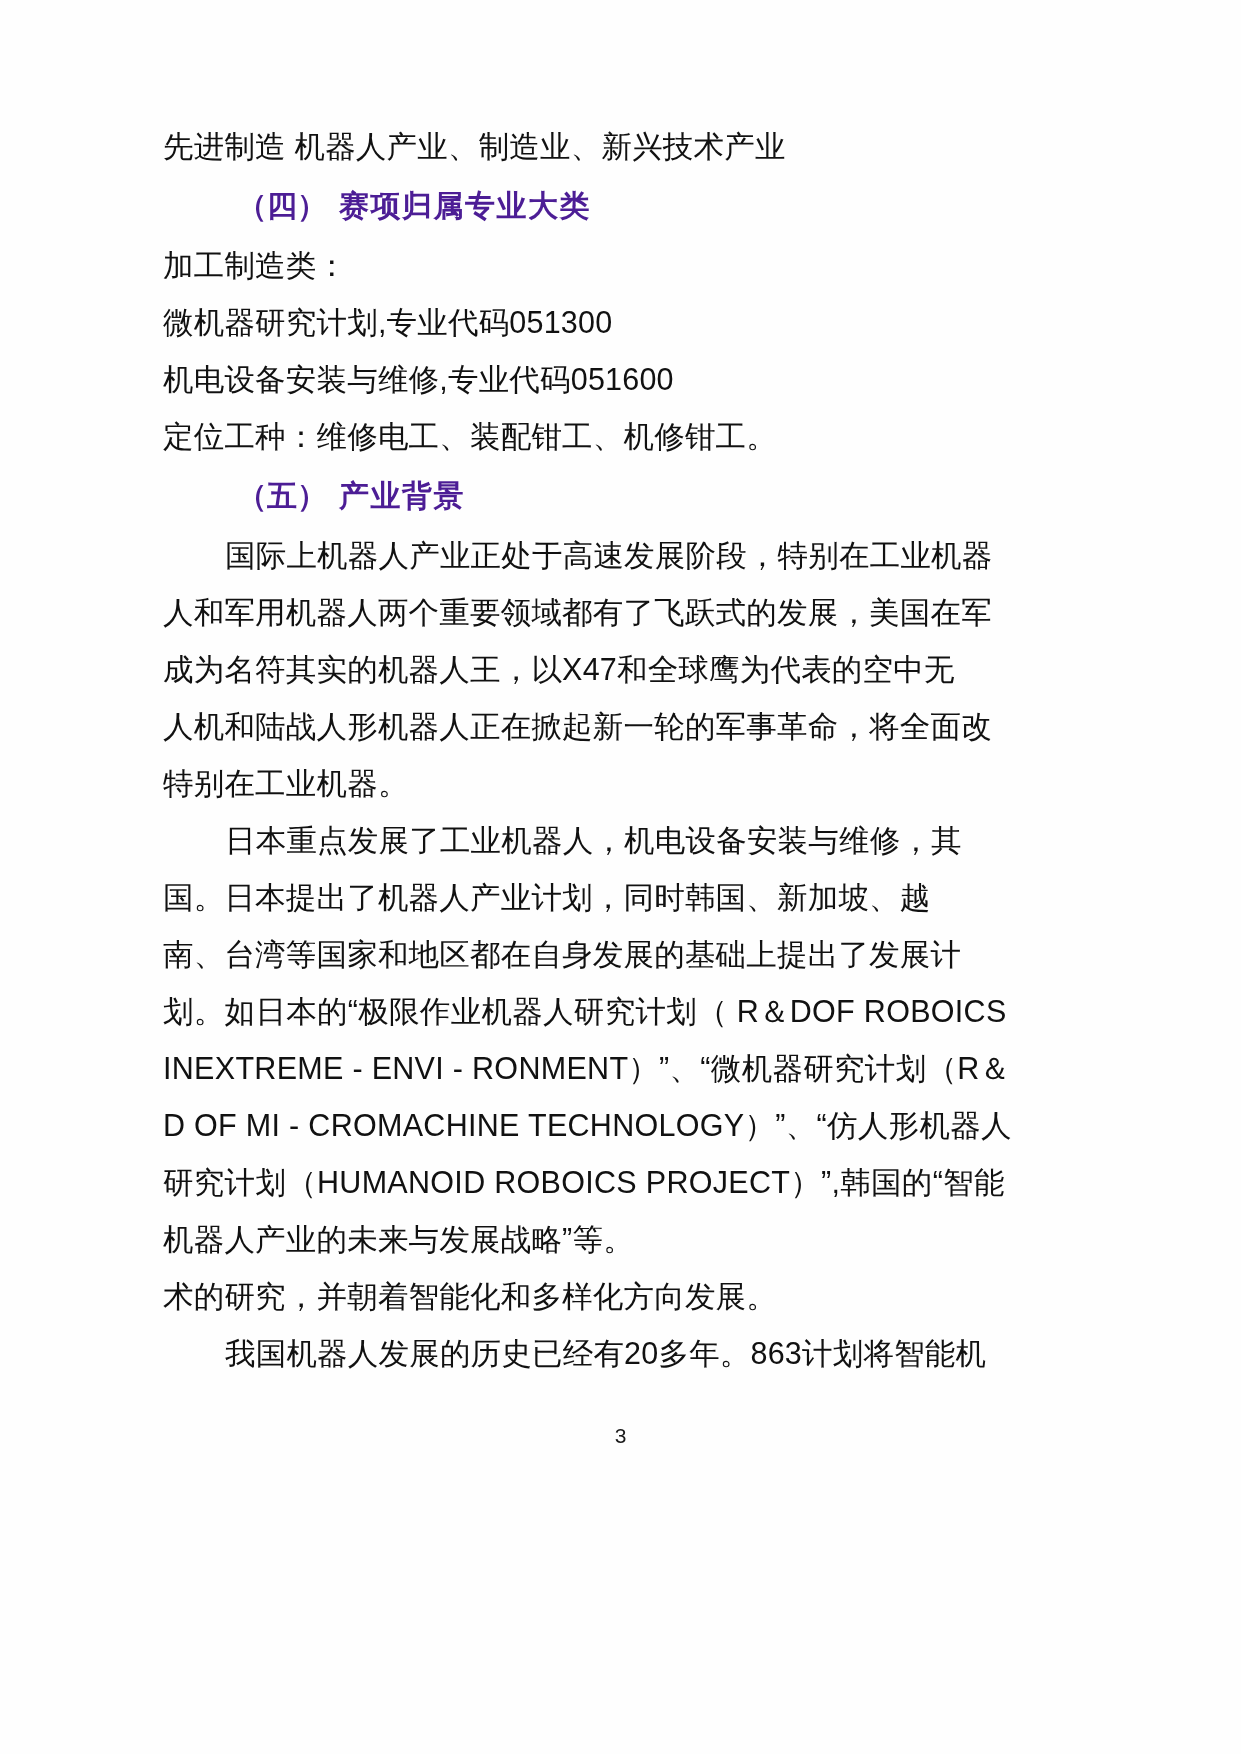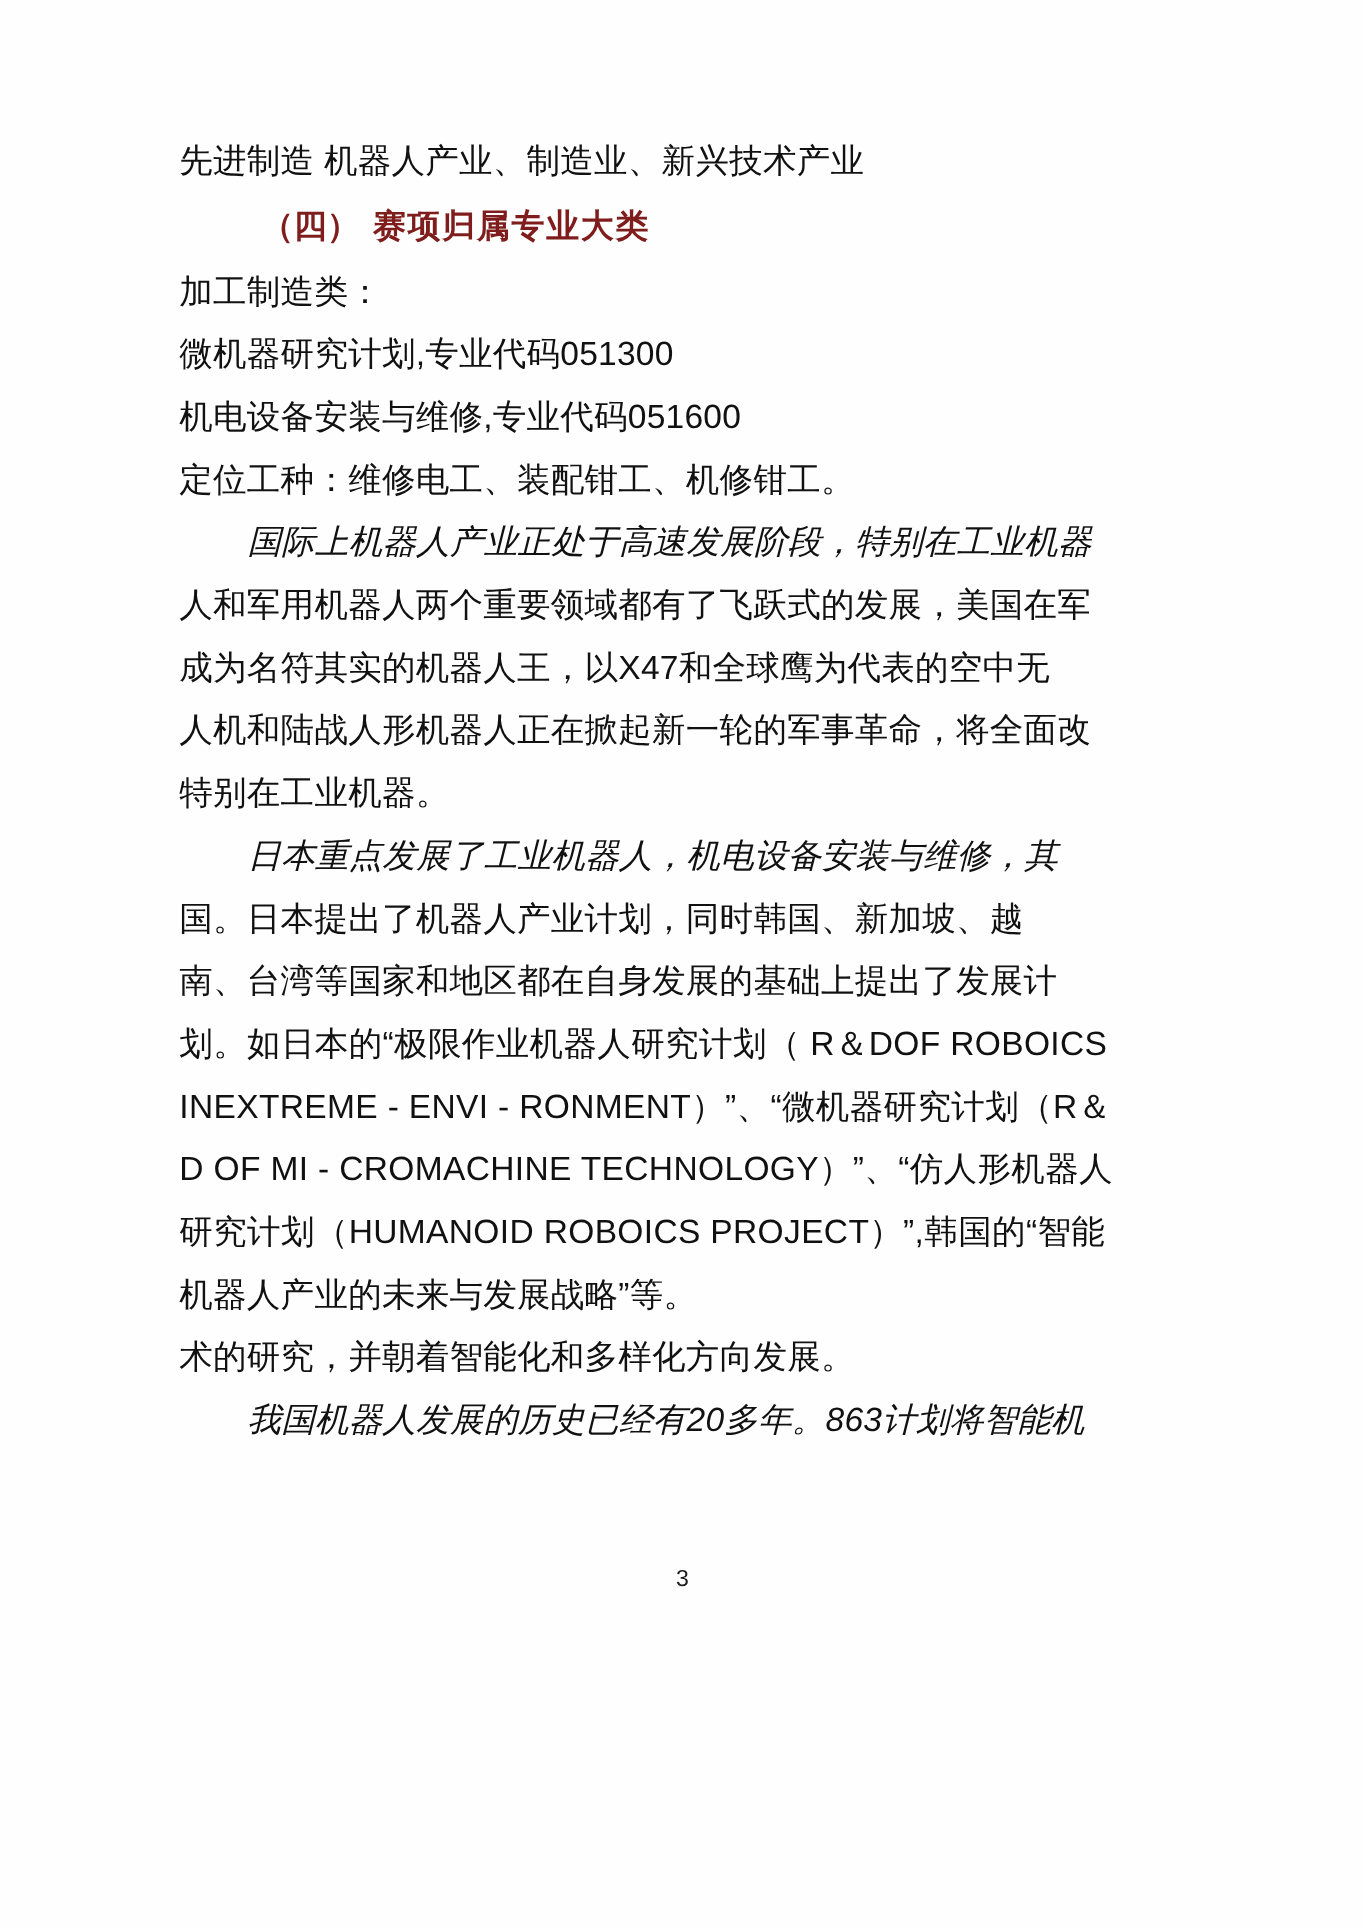--- a/index.html
+++ b/index.html
@@ -35,32 +35,31 @@
     letter-spacing: 0.2px;
     white-space: nowrap;
     color: #111111;
     font-weight: 400;
   }
 
   
   .indent2 {
     text-indent: 0;
     padding-left: 62px;
-    font-style: italic;
   }
 
   
   .heading {
     font-size: 30px;
     line-height: 62px;
     font-weight: 700;
     padding-left: 74px;
     white-space: nowrap;
     letter-spacing: 0.5px;
-    color: #7f1d1d;
+    color: #4c1d95;
   }
   .heading .num {
     font-weight: 700;
     letter-spacing: 0px;
   }
   .heading .htxt {
     font-weight: 700;
     margin-left: 12px;
     letter-spacing: 1.5px;
   }
@@ -92,20 +91,23 @@
 
     <div class="heading">
       <span class="num">（四）</span><span class="htxt">赛项归属专业大类</span>
     </div>
 
     <div class="line">加工制造类：</div>
     <div class="line">微机器研究计划,专业代码051300</div>
     <div class="line">机电设备安装与维修,专业代码051600</div>
     <div class="line">定位工种：维修电工、装配钳工、机修钳工。</div>
 
+    <div class="heading">
+      <span class="num">（五）</span><span class="htxt">产业背景</span>
+    </div>
 
     <div class="line indent2">国际上机器人产业正处于高速发展阶段，特别在工业机器</div>
     <div class="line">人和军用机器人两个重要领域都有了飞跃式的发展，美国在军</div>
     <div class="line">成为名符其实的机器人王，以X47和全球鹰为代表的空中无</div>
     <div class="line">人机和陆战人形机器人正在掀起新一轮的军事革命，将全面改</div>
     <div class="line">特别在工业机器。</div>
 
     <div class="line indent2">日本重点发展了工业机器人，机电设备安装与维修，其</div>
     <div class="line">国。日本提出了机器人产业计划，同时韩国、新加坡、越</div>
     <div class="line">南、台湾等国家和地区都在自身发展的基础上提出了发展计</div>

